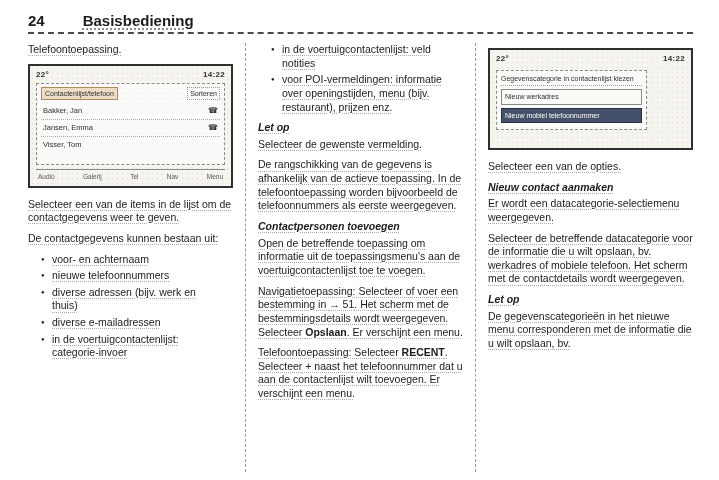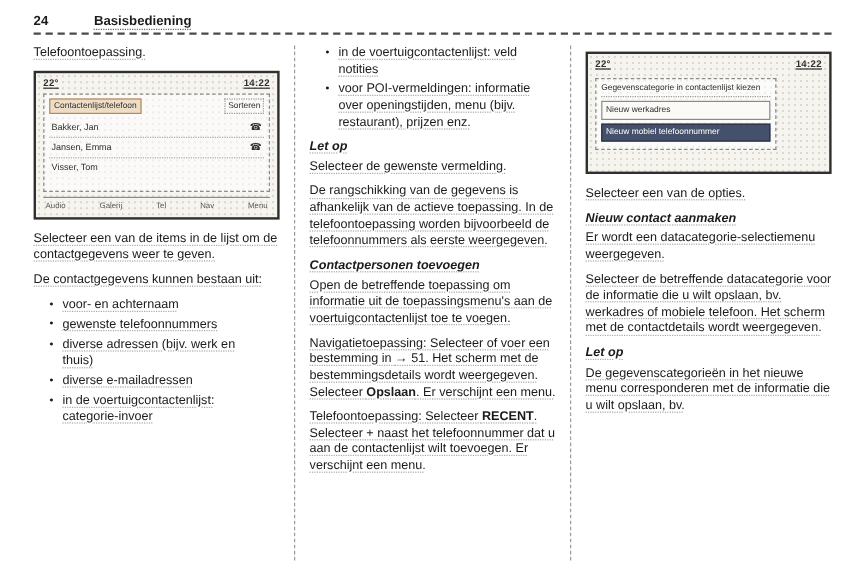--- a/index.html
+++ b/index.html
@@ -4,21 +4,21 @@
 <style>
   html,body{margin:0;padding:0;}
   body{
     width:719px;height:480px;overflow:hidden;
     background:#ffffff;color:#1b1b1b;
     font-family:"Liberation Sans", sans-serif;
   }
   .page{box-sizing:border-box;width:719px;height:480px;padding:12px 26px 8px 28px;}
 
   
-  .hdr{display:flex;align-items:baseline;gap:38px;font-size:11px;font-weight:bold;
+  .hdr{display:flex;align-items:baseline;gap:38px;font-size:15px;font-weight:bold;
        border-bottom:2px dashed #4a4a4a;padding-bottom:3px;}
   .hdr .chapter{text-decoration:underline dotted #6a6a6a;text-underline-offset:3px;}
 
   
   .cols{display:flex;margin-top:9px;height:429px;}
   .col{flex:1 1 0;padding:0 12px;font-size:10.5px;line-height:1.3;}
   .col:first-child{padding-left:0;}
   .col:last-child{padding-right:0;}
   .col + .col{border-left:1px dashed #9a9a9a;}
 
@@ -28,21 +28,21 @@
   .col li{position:relative;padding-left:12px;margin-bottom:3px;}
   .col li::before{content:"●";position:absolute;left:1px;top:3px;font-size:6px;}
   .col p,.col li,.col h3{text-decoration:underline dotted #ababab;text-underline-offset:2px;}
 
   
   .shot{margin:5px 0 10px;border:2px solid #2f2f2f;
         background:#f6f4ef;
         background-image:radial-gradient(#ddd7cd 0.8px, transparent 0.9px);
         background-size:5px 5px;
         padding:4px 6px;color:#2e2e2e;text-decoration:none;}
-  .shot-status{display:flex;justify-content:space-between;font-size:8px;font-weight:bold;letter-spacing:.3px;text-decoration:underline;}
+  .shot-status{display:flex;justify-content:space-between;font-size:8px;font-weight:bold;letter-spacing:.3px;}
   .shot-left{height:124px;display:flex;flex-direction:column;box-sizing:border-box;}
   .shot-left .shot-list{flex:1;}
   .shot-right{height:102px;box-sizing:border-box;}
 
   .shot-list{border:1px dashed #8a8a8a;background:rgba(255,255,255,.55);
              margin-top:3px;padding:3px 4px;font-size:7.5px;}
   .shot-lh{display:flex;justify-content:space-between;align-items:center;margin-bottom:3px;}
   .chip{border:1px solid #b08a5a;background:#eeddc6;padding:1px 3px;font-size:7px;white-space:nowrap;}
   .sortlbl{font-size:7px;border:1px dotted #999;padding:1px 2px;}
   .shot-row{display:flex;justify-content:space-between;align-items:center;
@@ -101,21 +101,21 @@
           <span>Tel</span>
           <span>Nav</span>
           <span>Menu</span>
         </div>
       </figure>
 
       <p>Selecteer een van de items in de lijst om de contactgegevens weer te geven.</p>
       <p>De contactgegevens kunnen bestaan uit:</p>
       <ul>
         <li>voor- en achternaam</li>
-        <li>gewenste telefoonnummers</li>
+        <li>nieuwe telefoonnummers</li>
         <li>diverse adressen (bijv. werk en thuis)</li>
         <li>diverse e-mailadressen</li>
         <li>in de voertuigcontactenlijst: categorie-invoer</li>
       </ul>
     </section>
 
     <section class="col">
       <ul>
         <li>in de voertuigcontactenlijst: veld notities</li>
         <li>voor POI-vermeldingen: informatie over openingstijden, menu (bijv. restaurant), prijzen enz.</li>

